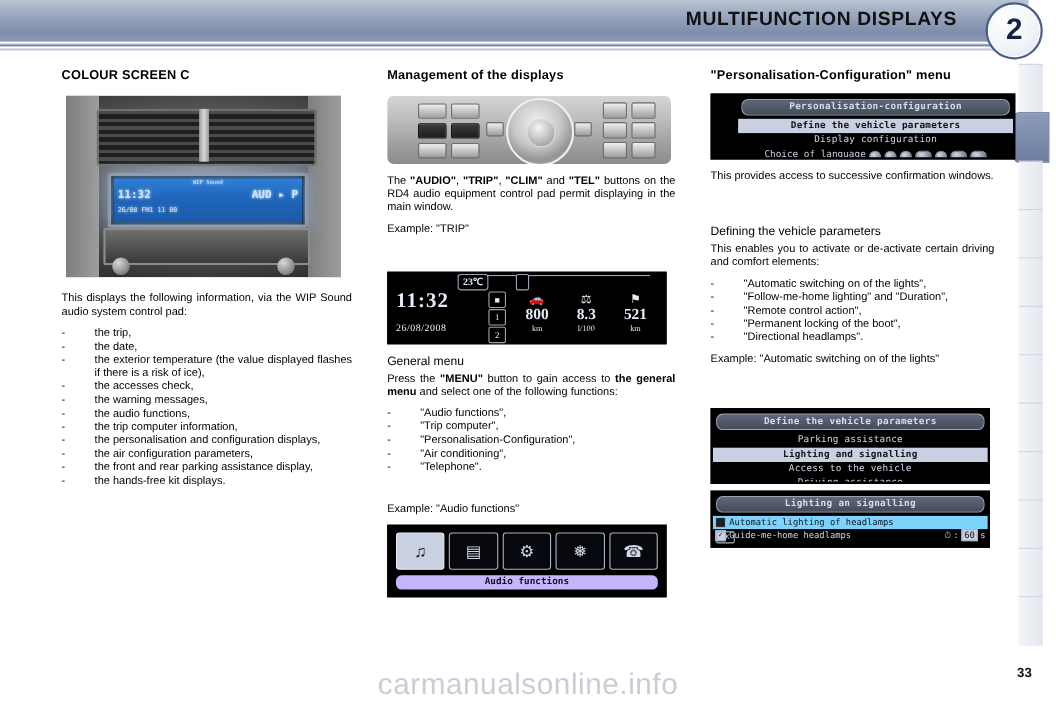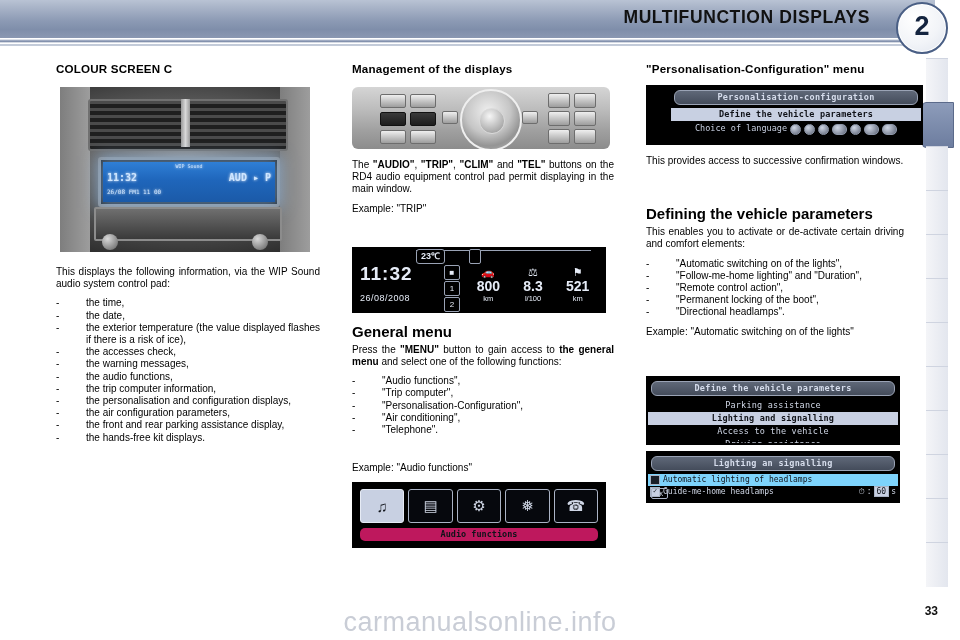--- a/index.html
+++ b/index.html
@@ -59,21 +59,21 @@
   
   .col{position:absolute;top:62px;}
   .col-left{left:56px;width:264px;}
   .col-mid{left:352px;width:262px;}
   .col-right{left:646px;width:258px;}
 
   h2.sec{
     font-size:11.6px;font-weight:bold;margin:0 0 12px 0;letter-spacing:.2px;
   }
   h3.sub{
-    font-size:15px;font-weight:bold;margin:0 0 4px 0;
+    font-size:11px;font-weight:normal;margin:0 0 4px 0;
   }
   p.body{
     font-size:10px;line-height:12.2px;margin:0 0 7px 0;text-align:justify;
   }
   p.body.left{text-align:left;}
   ul.dash{list-style:none;margin:0 0 7px 0;padding:0;}
   ul.dash li{
     font-size:10px;line-height:12.2px;
     position:relative;padding-left:30px;margin-bottom:0px;
     text-align:justify;
@@ -182,21 +182,21 @@
   }
   .flag{
     width:9px;height:9px;border-radius:50%;
     background:radial-gradient(circle at 35% 30%,#cfd6e5,#5d6576);
     border:1px solid #8e97a9;display:inline-block;
   }
   .flag.wide{width:13px;border-radius:5px;}
 
   #lcd-trip{
     width:250px;height:62px;margin:0 0 10px 0;background:#000;border:2px solid #000;
-    position:relative;font-family:Liberation Sans, sans-serif;color:#e6ecf7;
+    position:relative;font-family:Liberation Serif, serif;color:#e6ecf7;
   }
   .trip-top{
     position:absolute;left:62px;top:1px;width:175px;height:13px;
     border-top:1px solid #9aa3b5;
   }
   .trip-temp{
     position:absolute;left:62px;top:0px;padding:0 4px;height:13px;line-height:13px;
     font-size:9px;font-weight:bold;border:1px solid #9aa3b5;border-radius:3px;
     background:#000;
   }
@@ -232,21 +232,21 @@
     position:absolute;left:6px;top:5px;right:6px;height:34px;display:flex;gap:4px;
   }
   .audio-ico{
     flex:1;border:1px solid #aab3c5;border-radius:3px;
     display:flex;align-items:center;justify-content:center;
     font-size:15px;color:#cfd6e5;background:#06080d;
   }
   .audio-ico.sel{background:#c8d0e2;color:#10131a;border-color:#e6ebf5;}
   .audio-label{
     position:absolute;left:6px;right:6px;bottom:5px;height:13px;line-height:13px;
-    background:#be185d;color:#10131a;border-radius:5px;text-align:center;
+    background:#c4b5fd;color:#10131a;border-radius:5px;text-align:center;
     font-family:"DejaVu Sans Mono", monospace;font-size:8.5px;font-weight:bold;
   }
 
   #lcd-pc{width:250px;height:56px;padding-left:23px;}
   #lcd-params{width:250px;height:65px;margin-bottom:6px;}
   #lcd-light{width:250px;height:48px;}
   .check-row{
     display:flex;align-items:center;height:12px;font-size:8px;
     color:#cfd6e5;padding:0 2px;
   }
@@ -325,21 +325,21 @@
       </div>
     </div>
     <div class="dash-lower"></div>
     <div class="dash-knob" style="left:42px"></div>
     <div class="dash-knob" style="right:42px"></div>
   </div>
 
   <p class="body">This displays the following information, via the WIP Sound audio system control pad:</p>
 
   <ul class="dash">
-    <li>the time,</li>
+    <li>the trip,</li>
     <li>the date,</li>
     <li>the exterior temperature (the value displayed flashes if there is a risk of ice),</li>
     <li>the accesses check,</li>
     <li>the warning messages,</li>
     <li>the audio functions,</li>
     <li>the trip computer information,</li>
     <li>the personalisation and configuration displays,</li>
     <li>the air configuration parameters,</li>
     <li>the front and rear parking assistance display,</li>
     <li>the hands-free kit displays.</li>
@@ -428,20 +428,21 @@
     <div class="audio-label">Audio functions</div>
   </div>
 </div>
 
 <div class="col col-right">
   <h2 class="sec" style="line-height:13px;margin-bottom:10px">"Personalisation-Configuration" menu</h2>
 
   <div class="lcd" id="lcd-pc">
     <div class="lcd-title">Personalisation-configuration</div>
     <div class="lcd-row sel">Define the vehicle parameters</div>
+    <div class="lcd-row">Display configuration</div>
     <div class="lcd-lang">
       <span>Choice of language</span>
       <span class="flag"></span>
       <span class="flag"></span>
       <span class="flag"></span>
       <span class="flag wide"></span>
       <span class="flag"></span>
       <span class="flag wide"></span>
       <span class="flag wide"></span>
     </div>

